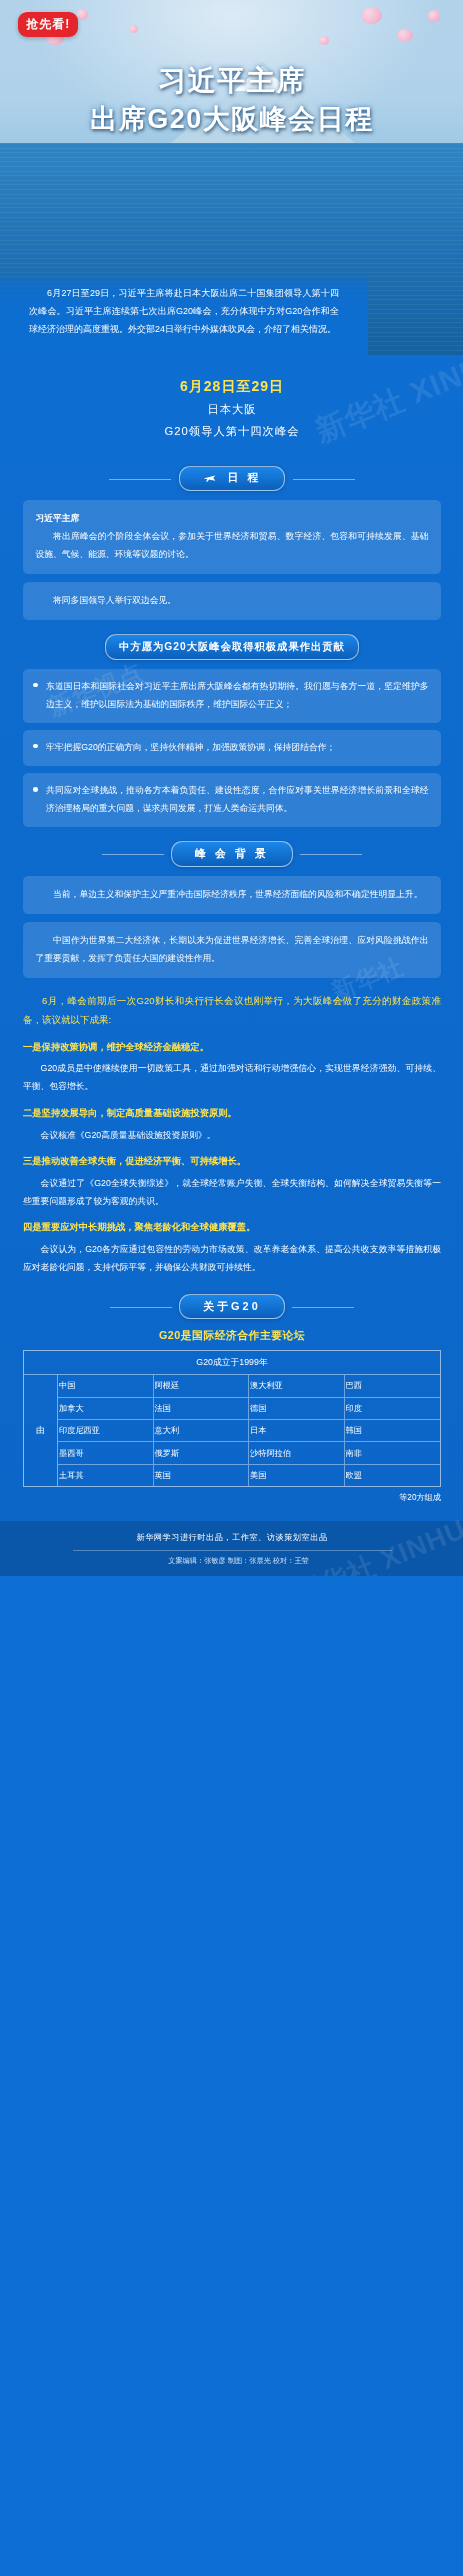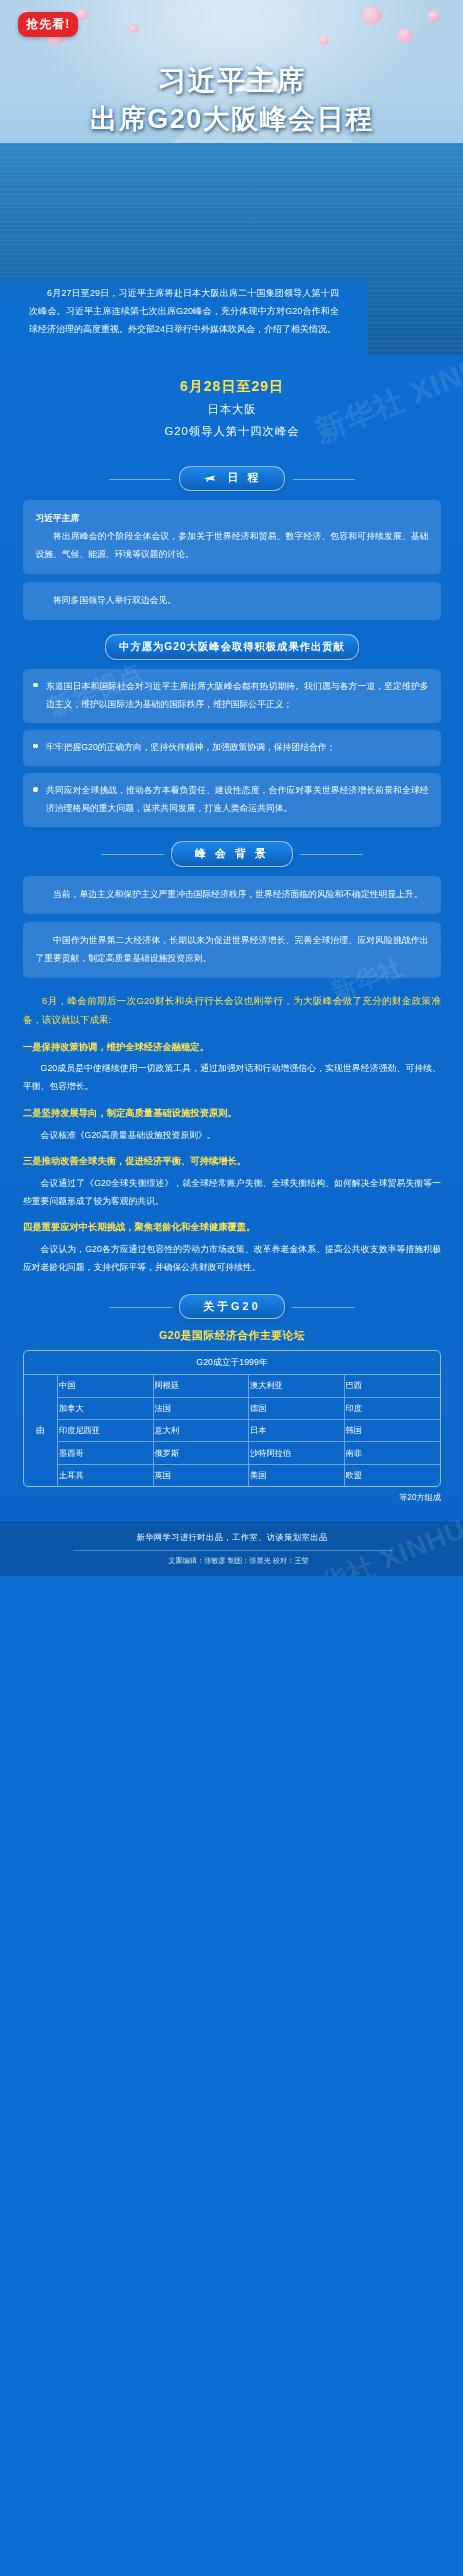--- a/index.html
+++ b/index.html
@@ -233,21 +233,21 @@
     text-align:center;
     color:#ffe44d;
     font-size: 10.8px;
     font-weight:bold;
     letter-spacing:0.5px;
     margin: 9.3px 0 7.2px 0;
   }
   .g20-box {
     margin: 0 23px;
     border: 0.5px solid rgba(255,255,255,0.55);
-    border-radius: 5px;
+    border-radius: 0;
     overflow:hidden;
   }
   .g20-row-head {
     text-align:center;
     font-size: 8.8px;
     padding: 5.7px 0;
     border-bottom: 0.5px solid rgba(255,255,255,0.45);
   }
   .g20-grid-wrap {
     display:flex;
@@ -390,21 +390,21 @@
     <div class="sec-title-wrap">
       <span class="sec-line"></span>
       <span class="sec-pill">峰 会 背 景</span>
       <span class="sec-line"></span>
     </div>
 
     <div class="card">
       <p>当前，单边主义和保护主义严重冲击国际经济秩序，世界经济面临的风险和不确定性明显上升。</p>
     </div>
     <div class="card">
-      <p>中国作为世界第二大经济体，长期以来为促进世界经济增长、完善全球治理、应对风险挑战作出了重要贡献，制定高质量基础设施投资原则。</p>
+      <p>中国作为世界第二大经济体，长期以来为促进世界经济增长、完善全球治理、应对风险挑战作出了重要贡献，发挥了负责任大国的建设性作用。</p>
     </div>
 
     <div class="yellow-lead">6月，峰会前期后一次G20财长和央行行长会议也刚举行，为大阪峰会做了充分的财金政策准备，该议就以下成果:</div>
 
     <div class="item-head">一是保持改策协调，维护全球经济金融稳定。</div>
     <div class="item-body">G20成员是中使继续使用一切政策工具，通过加强对话和行动增强信心，实现世界经济强劲、可持续、平衡、包容增长。</div>
 
     <div class="item-head">二是坚持发展导向，制定高质量基础设施投资原则。</div>
     <div class="item-body">会议核准《G20高质量基础设施投资原则》。</div>
 

